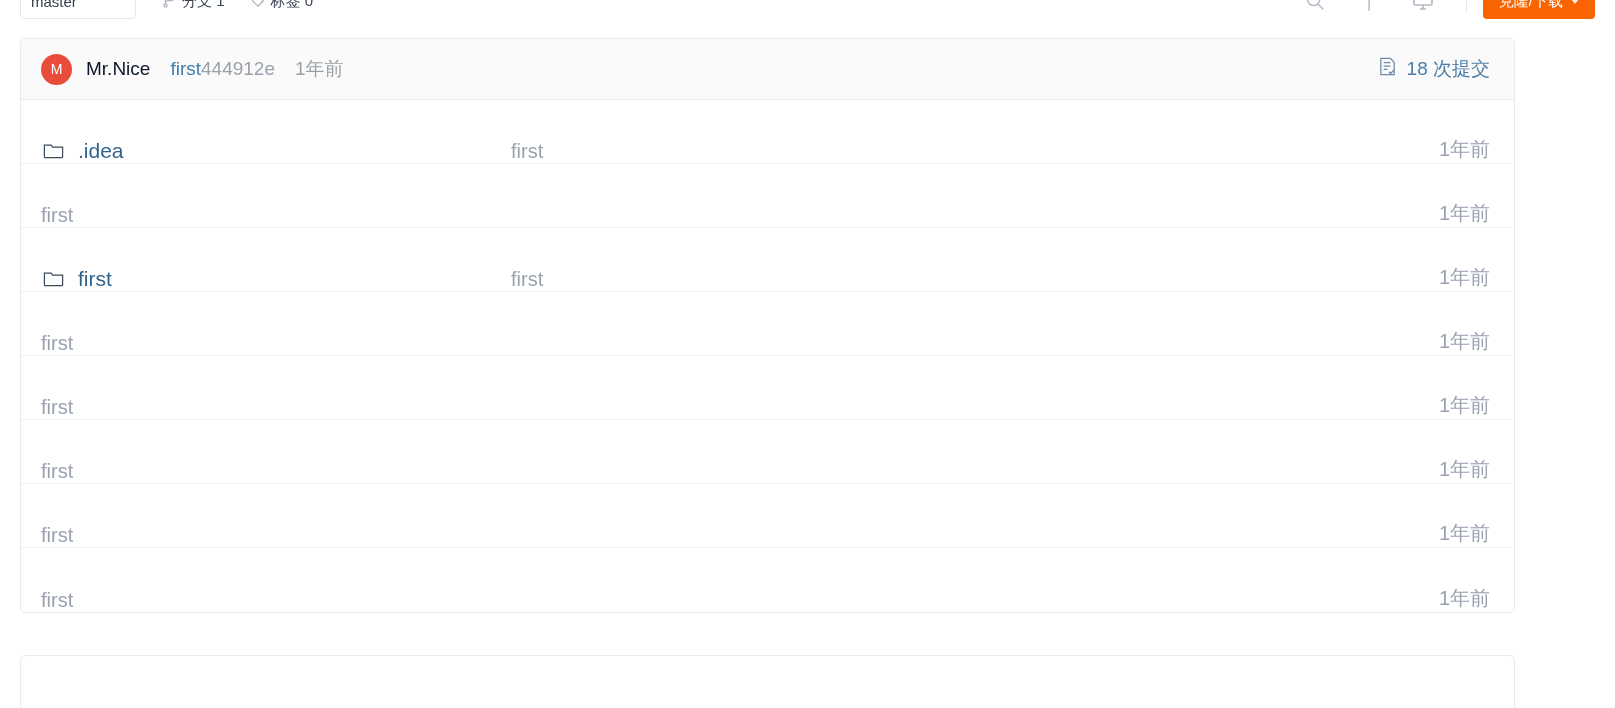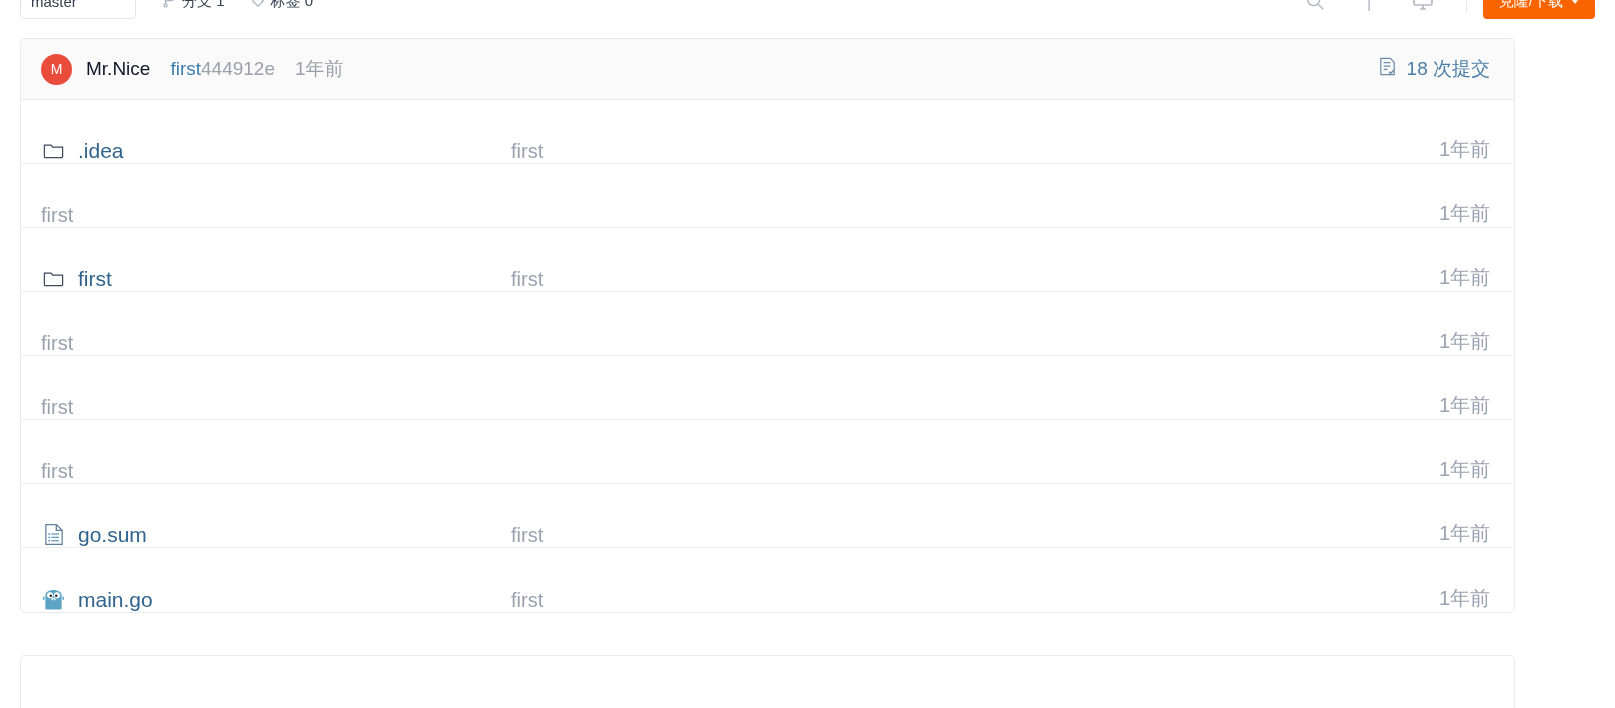--- a/index.html
+++ b/index.html
@@ -344,60 +344,26 @@
       <div class="row-time">1年前</div>
     </div>
 
     <div class="row">
       <div class="row-msg">first</div>
       <div class="row-spacer"></div>
       <div class="row-time">1年前</div>
     </div>
 
     <div class="row">
-      <div class="row-name">
-        <span class="row-icon">
-          <svg width="22" height="23" viewBox="0 0 22 24" fill="none">
-            <path d="M2.5 1.6h11l6 6v14.8h-17z" fill="#ffffff" stroke="#5f7f99" stroke-width="1.3"></path>
-            <path d="M13.4 1.6v6.2h6.1" stroke="#5f7f99" stroke-width="1.3"></path>
-            <g fill="#6b9ebd">
-              <circle cx="6" cy="11.5" r="1"></circle>
-                <rect x="8.2" y="10.8" width="8" height="1.4"></rect>
-              <circle cx="6" cy="15" r="1"></circle>
-                <rect x="8.2" y="14.3" width="8" height="1.4"></rect>
-              <circle cx="6" cy="18.5" r="1"></circle>
-                <rect x="8.2" y="17.8" width="8" height="1.4"></rect>
-            </g>
-          </svg>
-        </span>
-        <span>go.sum</span>
-      </div>
-      <div class="row-msg">first</div>
-      <div class="row-spacer"></div>
-      <div class="row-time">1年前</div>
-    </div>
-
-    <div class="row">
-      <div class="row-name">
-        <span class="row-icon">
-          <svg width="23" height="23" viewBox="0 0 24 24">
-            <path d="M3.5 7.5h17v13.5a1.5 1.5 0 0 1-1.5 1.5H5a1.5 1.5 0 0 1-1.5-1.5z" fill="#5ca3c4"></path>
-            <path d="M3.5 7.5c0-3 3.8-5.3 8.5-5.3S20.5 4.5 20.5 7.5z" fill="#5ca3c4"></path>
-            <circle cx="8.4" cy="7.6" r="3.1" fill="#ffffff"></circle>
-            <circle cx="15.6" cy="7.6" r="3.1" fill="#ffffff"></circle>
-            <circle cx="9.2" cy="8.1" r="1.3" fill="#20262e"></circle>
-            <circle cx="14.9" cy="8.1" r="1.3" fill="#20262e"></circle>
-            <ellipse cx="12" cy="11.8" rx="2.1" ry="1.5" fill="#ffffff"></ellipse>
-            <rect x="11.3" y="11.2" width="1.4" height="2.4" fill="#5ca3c4"></rect>
-            <path d="M2.6 9.4c-1 .6-1.3 2-.4 2.8" stroke="#5ca3c4" stroke-width="1.6" fill="none"></path>
-            <path d="M21.4 9.4c1 .6 1.3 2 .4 2.8" stroke="#5ca3c4" stroke-width="1.6" fill="none"></path>
-          </svg>
-        </span>
-        <span>main.go</span>
-      </div>
+      <div class="row-msg">first</div>
+      <div class="row-spacer"></div>
+      <div class="row-time">1年前</div>
+    </div>
+
+    <div class="row">
       <div class="row-msg">first</div>
       <div class="row-spacer"></div>
       <div class="row-time">1年前</div>
     </div>
 
   </div>
 </div>
 
 <div class="card-bottom"></div>
 

